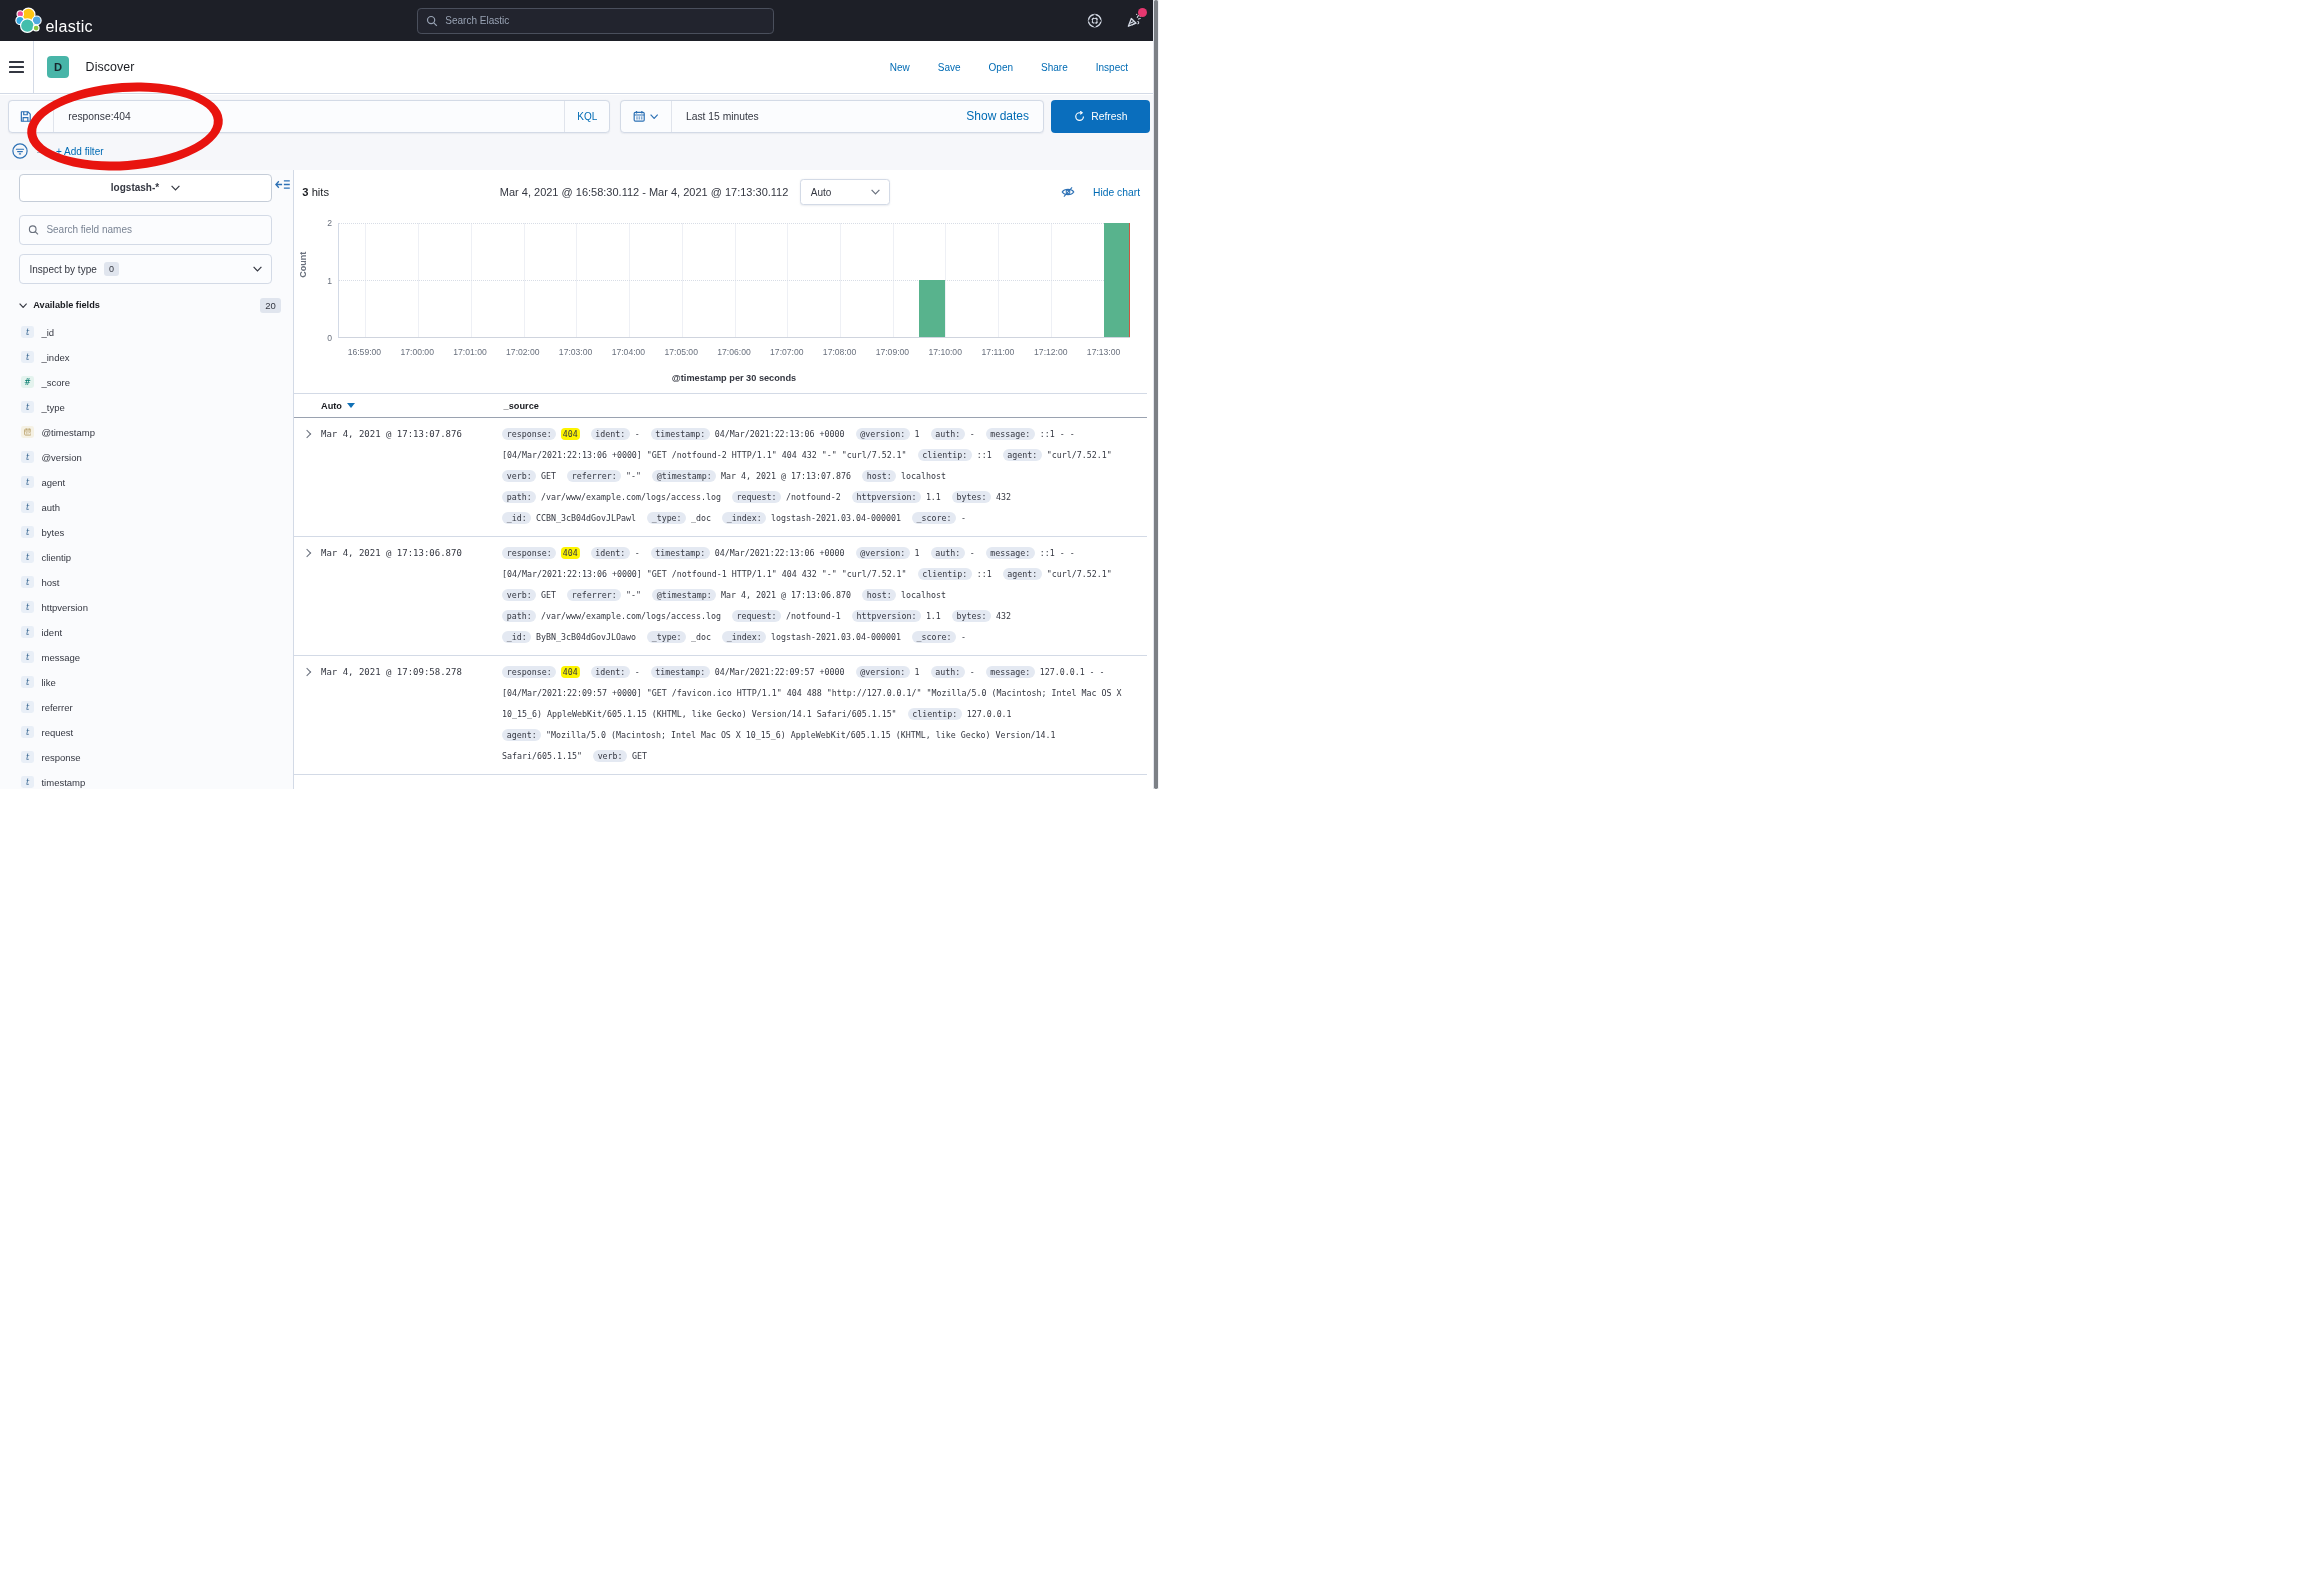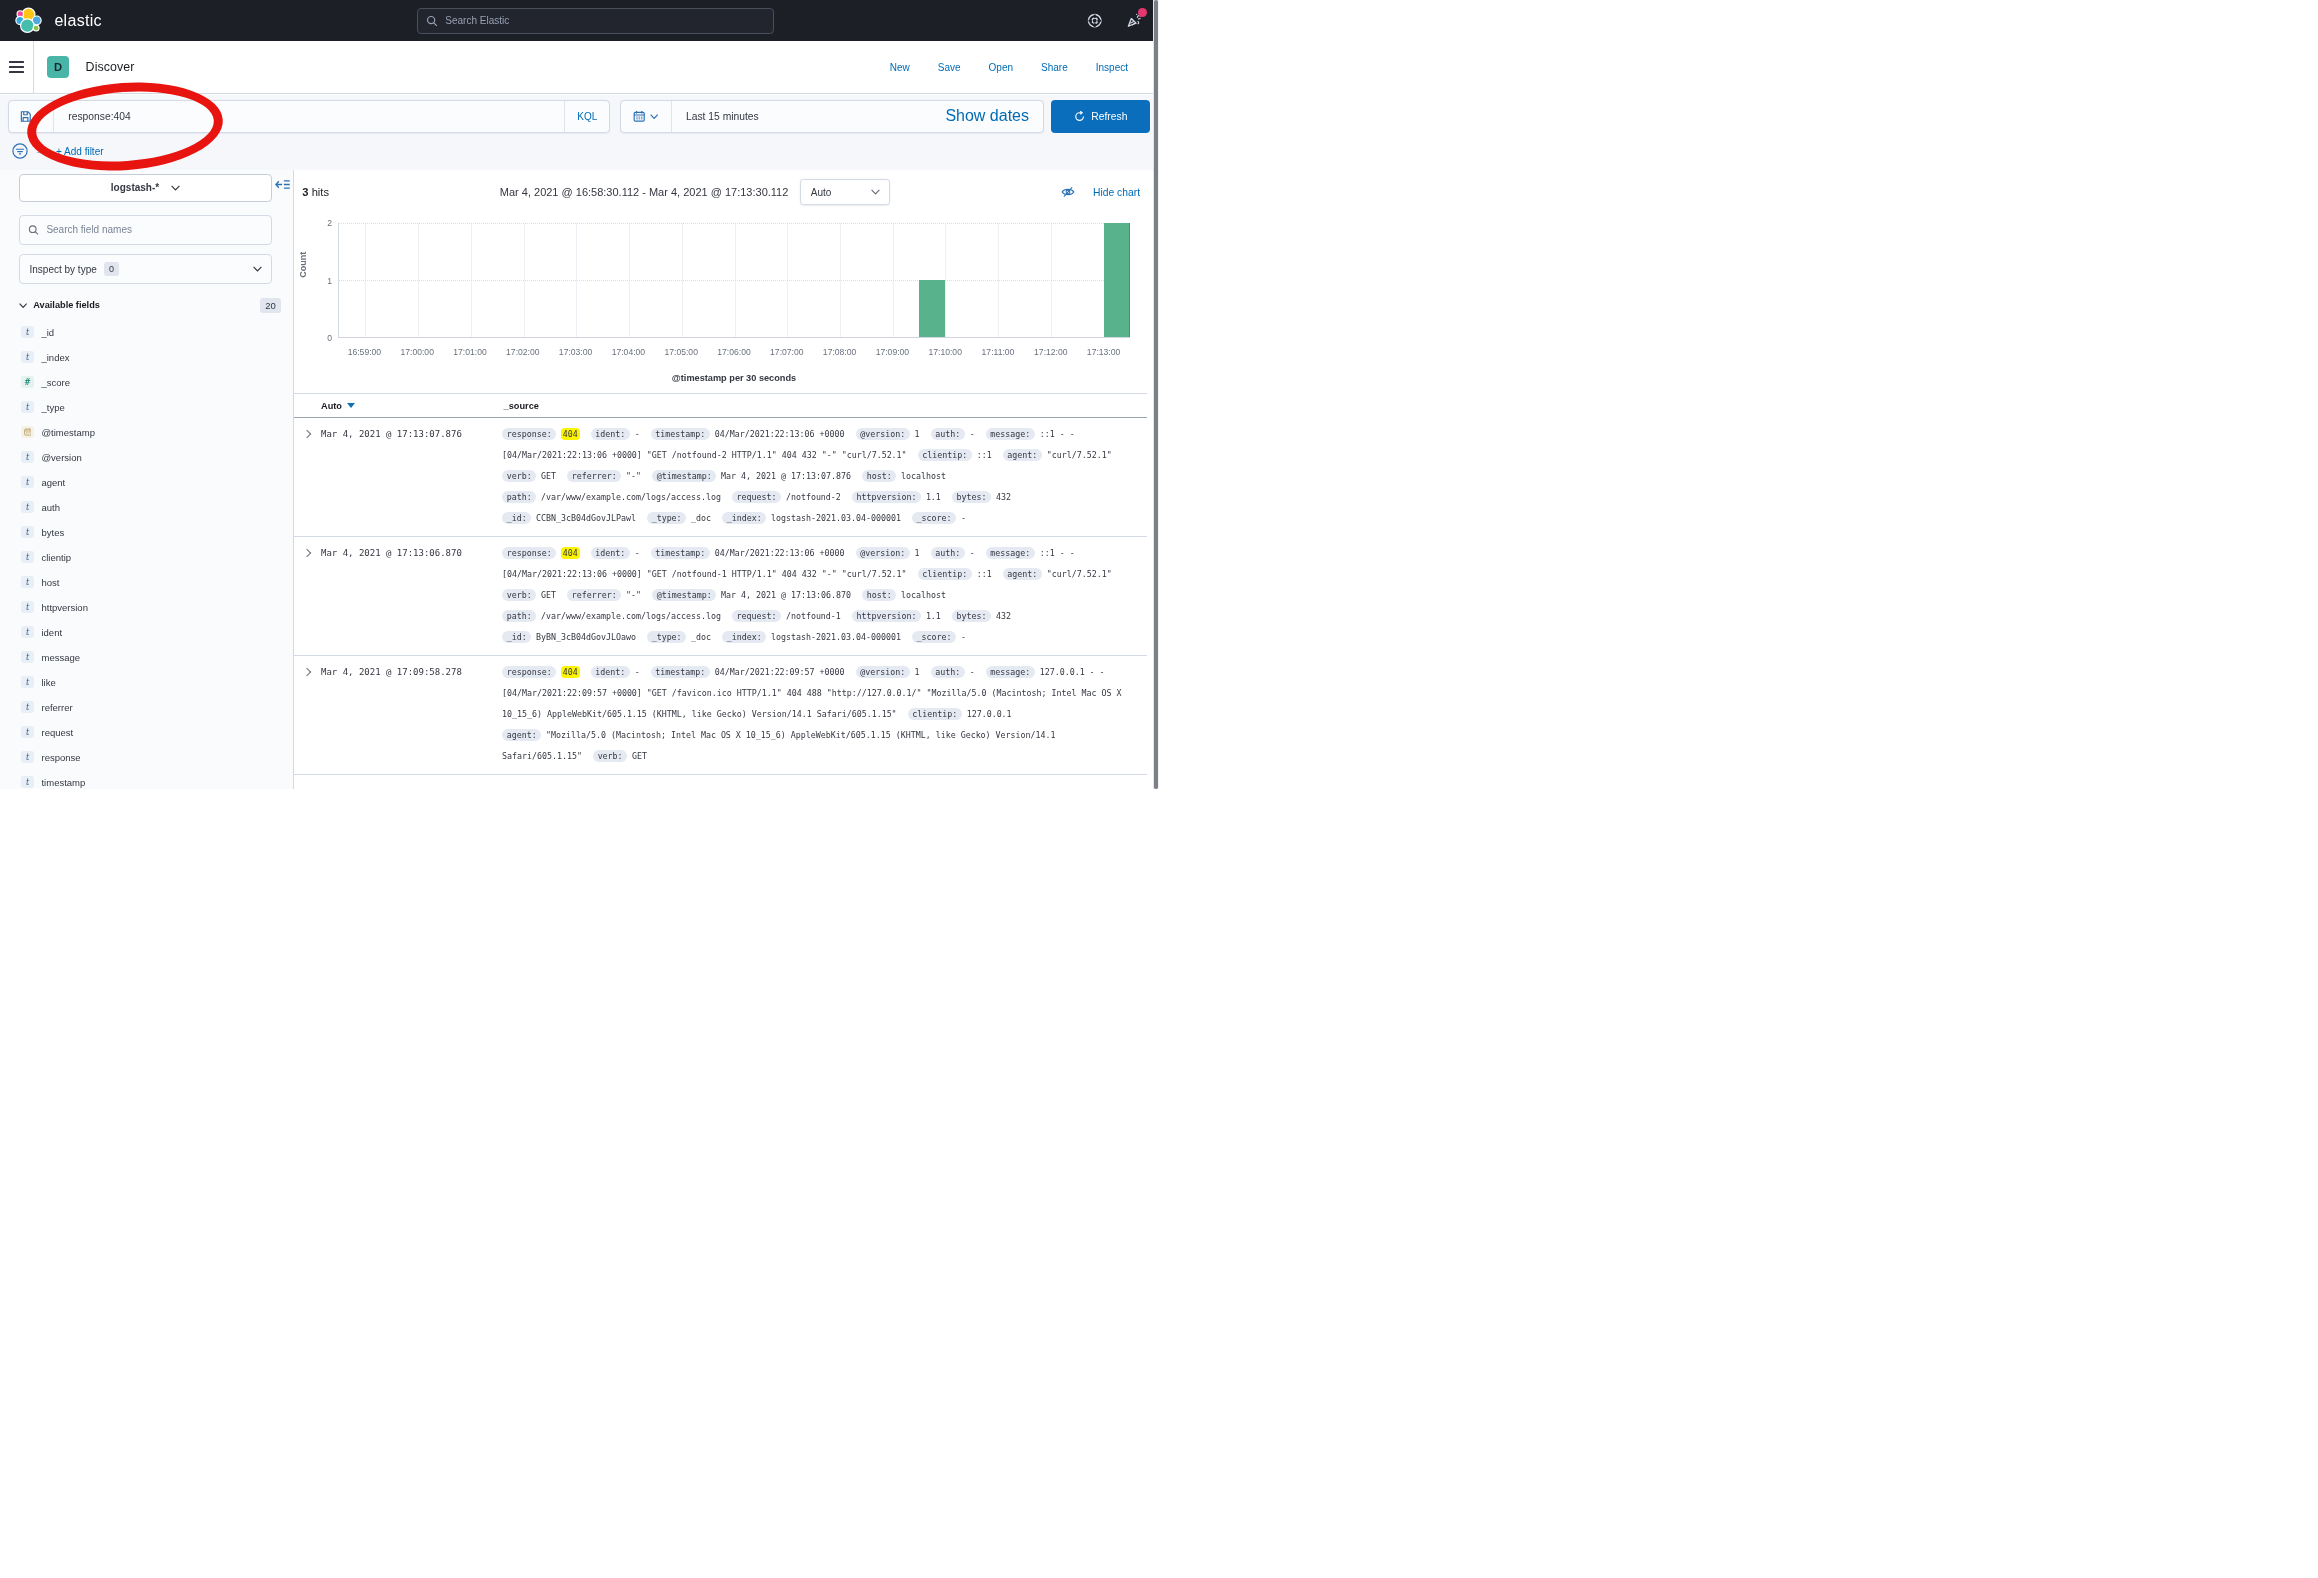--- a/index.html
+++ b/index.html
@@ -2,21 +2,21 @@
 <html style="font-size:9.5px"><head>
 <meta charset="utf-8">
 <style>
   * { margin:0; padding:0; box-sizing:border-box; }
   html,body { width:1159px; height:789px; overflow:hidden; }
   body { font-family:"Liberation Sans", sans-serif; background:#fff; position:relative; color:#343741; }
   .mono { font-family:"DejaVu Sans Mono", monospace; }
 
   
   .topbar { position:absolute; left:0; top:0; width:1159px; height:41px; background:#1d1f27; display:flex; align-items:center; }
-  .brand { display:flex; align-items:center; gap:12px; margin-left:15.4px; }
+  .brand { display:flex; align-items:flex-end; gap:3px; margin-left:15.4px; }
   .brand-name { color:#fff; font-size:16px; letter-spacing:0.3px; }
   .global-search { position:absolute; left:417px; top:7.7px; width:357px; height:26px; background:#22242e; border:0.6px solid #4a4f5c; border-radius:4.1px; display:flex; align-items:center; padding:0 8.3px; }
   .global-search svg { flex:0 0 auto; }
   .global-search input { background:transparent; border:none; outline:none; color:#98a2b3; font-size:10px; margin-left:7px; width:100%; font-family:"Liberation Sans",sans-serif; }
   .global-search input::placeholder { color:#98a2b3; }
   .topbar-icons { position:absolute; right:16.6px; top:0; height:41px; display:flex; align-items:center; gap:22.5px; }
   .tb-icon { position:relative; width:16.6px; height:16.6px; display:flex; align-items:center; justify-content:center; }
   .notif-dot { position:absolute; right:-4.7px; top:-4.7px; width:9px; height:9px; border-radius:50%; background:#e5376f; }
 
   
@@ -31,21 +31,21 @@
 
   
   .query-region { position:absolute; left:0; top:95px; width:1159px; height:76px; background:#f6f7fa; border-bottom:0.6px solid #d3dae6; }
   .query-box { position:absolute; left:8.3px; top:4.7px; width:602px; height:33px; background:#fbfcfe; border:0.6px solid #d3dae6; border-radius:4.1px; display:flex; align-items:center; box-shadow:0 0.6px 1.2px rgba(152,162,179,.15); }
   .sq-btn { width:45px; height:100%; display:flex; align-items:center; justify-content:center; gap:4.1px; border-right:0.6px solid #e0e4ec; cursor:pointer; }
   .query-input { flex:1; border:none; outline:none; background:transparent; font-size:10.3px; color:#343741; padding-left:14px; font-family:"Liberation Sans",sans-serif; }
   .kql-btn { width:45px; height:100%; border-left:0.6px solid #e0e4ec; display:flex; align-items:center; justify-content:center; color:#006bb4; font-size:10px; cursor:pointer; }
   .date-box { position:absolute; left:620px; top:4.7px; width:424px; height:33px; background:#fbfcfe; border:0.6px solid #d3dae6; border-radius:4.1px; display:flex; align-items:center; box-shadow:0 0.6px 1.2px rgba(152,162,179,.15); }
   .cal-btn { width:51px; height:100%; display:flex; align-items:center; justify-content:center; gap:4.7px; border-right:0.6px solid #e0e4ec; cursor:pointer; }
   .time-range { font-size:10.3px; color:#343741; padding-left:14px; cursor:pointer; }
-  .show-dates { margin-left:auto; padding-right:14px; color:#006bb4; font-size:16px; cursor:pointer; }
+  .show-dates { margin-left:auto; padding-right:14px; color:#006bb4; font-size:12px; cursor:pointer; }
   .refresh-btn { position:absolute; left:1051px; top:4.7px; width:99px; height:33px; background:#0a6ebd; border:none; border-radius:4.1px; color:#fff; font-size:10.3px; display:flex; align-items:center; justify-content:center; gap:6.5px; cursor:pointer; font-family:"Liberation Sans",sans-serif; }
   .filter-row { position:absolute; left:12px; top:48px; display:flex; align-items:center; gap:9px; }
   .dash { color:#98a2b3; font-size:10px; }
   .add-filter { color:#006bb4; font-size:10px; cursor:pointer; }
 
   
   .content { position:absolute; left:0; top:170px; width:1159px; height:619px; }
   .sidebar { position:absolute; left:0; top:0; width:294px; height:619px; background:#fafbfd; border-right:0.6px solid #d3dae6; padding:3.5px 0 0 19px; }
   .index-btn { width:253px; height:28px; background:#fff; border:0.6px solid #c5cdd8; border-radius:4.1px; display:flex; align-items:center; justify-content:center; gap:12px; cursor:pointer; }
   .index-btn span { font-size:10px; font-weight:bold; color:#343741; }

